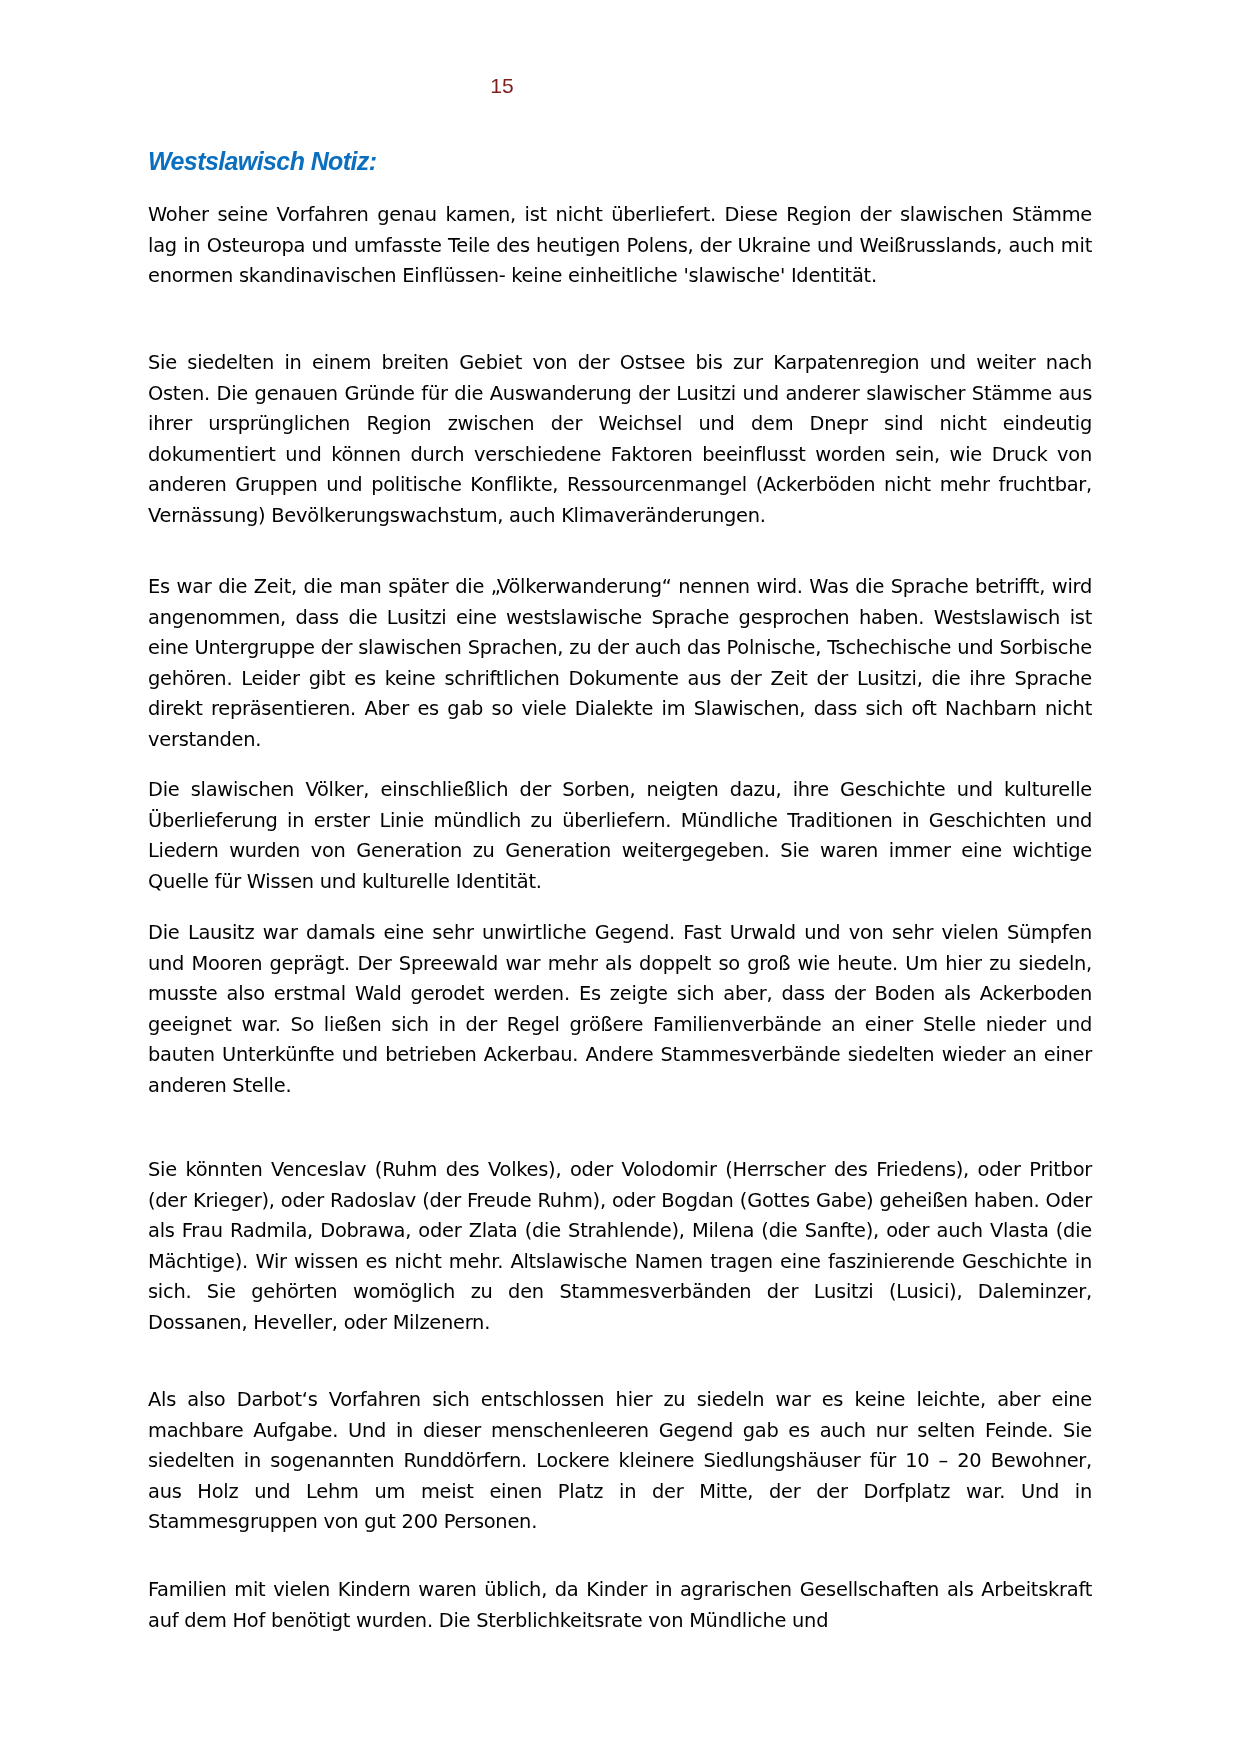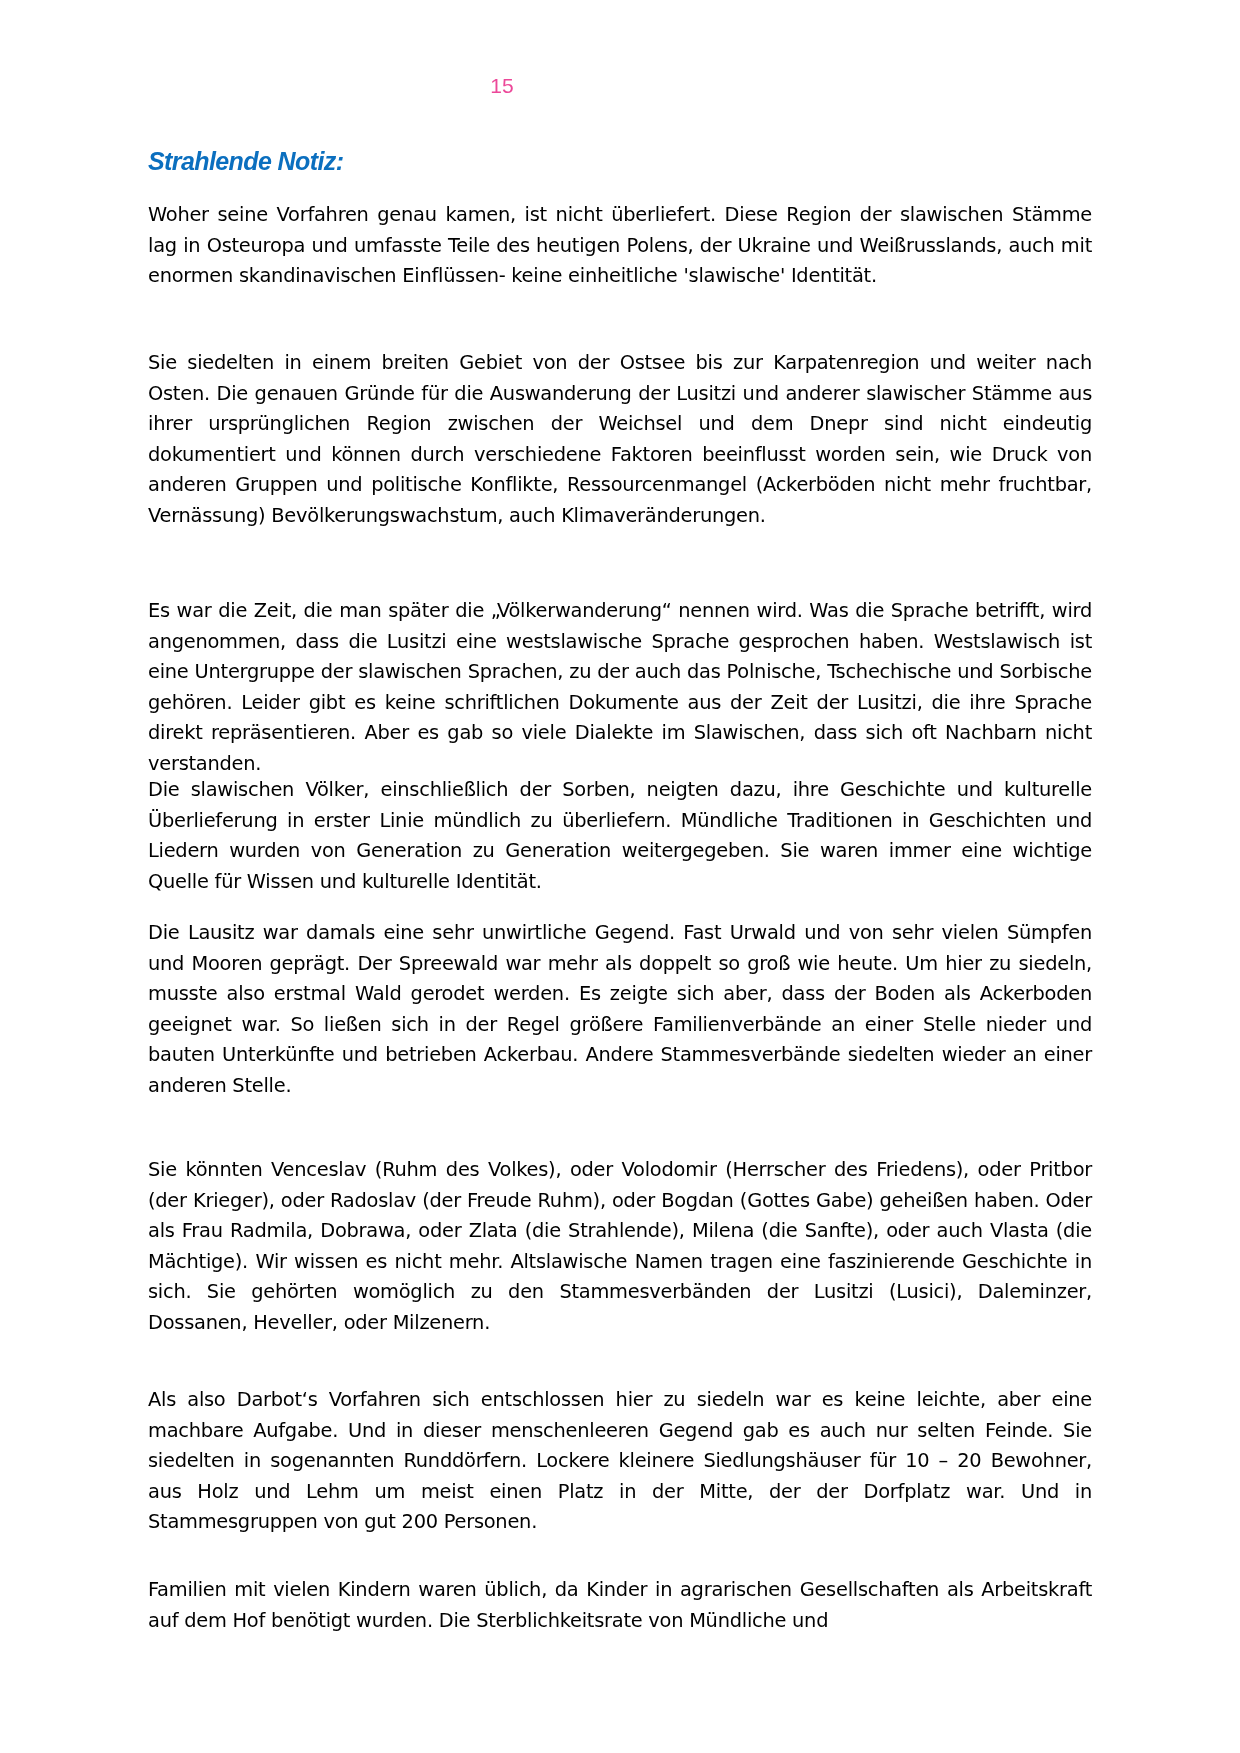--- a/index.html
+++ b/index.html
@@ -1,48 +1,48 @@
 <!DOCTYPE html>
 <html><head>
 <meta charset="utf-8">
 <style>
   html, body { margin: 0; padding: 0; background: #ffffff; }
   body { width: 1240px; height: 1753px; position: relative; overflow: hidden; }
   .page-number {
     position: absolute; left: 0; width: 1004px; top: 74px;
     text-align: center;
-    font-family: "Liberation Sans", sans-serif; font-size: 21px; color: #ec4899;
+    font-family: "Liberation Sans", sans-serif; font-size: 21px; color: #7f1d1d;
   }
   .heading {
     position: absolute; left: 148px; top: 147px; margin: 0;
     font-family: "Liberation Sans", sans-serif; font-size: 25px;
     font-weight: bold; font-style: italic; letter-spacing: -0.6px;
     color: #0b6fbf;
   }
   .para {
     position: absolute; left: 148px; width: 944px; margin: 0;
     font-family: "DejaVu Sans", sans-serif; font-size: 19.4px;
     line-height: 30.6px; color: #000000;
     text-align: justify; letter-spacing: -0.25px; word-spacing: 0px;
   }
   #p1 { top: 200px; }
   #p2 { top: 348px; }
-  #p3 { top: 596px; }
+  #p3 { top: 572px; }
   #p4 { top: 775px; }
   #p5 { top: 918px; }
   #p6 { top: 1155px; }
   #p7 { top: 1385px; }
   #p8 { top: 1575px; }
 </style>
 </head>
 <body>
 
 <div class="page-number">15</div>
 
-<h2 class="heading">Strahlende Notiz:</h2>
+<h2 class="heading">Westslawisch Notiz:</h2>
 
 <p id="p1" class="para">Woher seine Vorfahren genau kamen, ist nicht überliefert. Diese Region der slawischen Stämme lag in Osteuropa und umfasste Teile des heutigen Polens, der Ukraine und Weißrusslands, auch mit enormen skandinavischen Einflüssen- keine einheitliche 'slawische' Identität.</p>
 <p id="p2" class="para">Sie siedelten in einem breiten Gebiet von der Ostsee bis zur Karpatenregion und weiter nach Osten. Die genauen Gründe für die Auswanderung der Lusitzi und anderer slawischer Stämme aus ihrer ursprünglichen Region zwischen der Weichsel und dem Dnepr sind nicht eindeutig dokumentiert und können durch verschiedene Faktoren beeinflusst worden sein, wie Druck von anderen Gruppen und politische Konflikte, Ressourcenmangel (Ackerböden nicht mehr fruchtbar, Vernässung) Bevölkerungswachstum, auch Klimaveränderungen.</p>
 <p id="p3" class="para">Es war die Zeit, die man später die „Völkerwanderung“ nennen wird. Was die Sprache betrifft, wird angenommen, dass die Lusitzi eine westslawische Sprache gesprochen haben. Westslawisch ist eine Untergruppe der slawischen Sprachen, zu der auch das Polnische, Tschechische und Sorbische gehören. Leider gibt es keine schriftlichen Dokumente aus der Zeit der Lusitzi, die ihre Sprache direkt repräsentieren. Aber es gab so viele Dialekte im Slawischen, dass sich oft Nachbarn nicht verstanden.</p>
 <p id="p4" class="para">Die slawischen Völker, einschließlich der Sorben, neigten dazu, ihre Geschichte und kulturelle Überlieferung in erster Linie mündlich zu überliefern. Mündliche Traditionen in Geschichten und Liedern wurden von Generation zu Generation weitergegeben. Sie waren immer eine wichtige Quelle für Wissen und kulturelle Identität.</p>
 <p id="p5" class="para">Die Lausitz war damals eine sehr unwirtliche Gegend. Fast Urwald und von sehr vielen Sümpfen und Mooren geprägt. Der Spreewald war mehr als doppelt so groß wie heute. Um hier zu siedeln, musste also erstmal Wald gerodet werden. Es zeigte sich aber, dass der Boden als Ackerboden geeignet war. So ließen sich in der Regel größere Familienverbände an einer Stelle nieder und bauten Unterkünfte und betrieben Ackerbau. Andere Stammesverbände siedelten wieder an einer anderen Stelle.</p>
 <p id="p6" class="para">Sie könnten Venceslav (Ruhm des Volkes), oder Volodomir (Herrscher des Friedens), oder Pritbor (der Krieger), oder Radoslav (der Freude Ruhm), oder Bogdan (Gottes Gabe) geheißen haben. Oder als Frau Radmila, Dobrawa, oder Zlata (die Strahlende), Milena (die Sanfte), oder auch Vlasta (die Mächtige). Wir wissen es nicht mehr. Altslawische Namen tragen eine faszinierende Geschichte in sich. Sie gehörten womöglich zu den Stammesverbänden der Lusitzi (Lusici), Daleminzer, Dossanen, Heveller, oder Milzenern.</p>
 <p id="p7" class="para">Als also Darbot‘s Vorfahren sich entschlossen hier zu siedeln war es keine leichte, aber eine machbare Aufgabe. Und in dieser menschenleeren Gegend gab es auch nur selten Feinde. Sie siedelten in sogenannten Runddörfern. Lockere kleinere Siedlungshäuser für 10 – 20 Bewohner, aus Holz und Lehm um meist einen Platz in der Mitte, der der Dorfplatz war. Und in Stammesgruppen von gut 200 Personen.</p>
 <p id="p8" class="para">Familien mit vielen Kindern waren üblich, da Kinder in agrarischen Gesellschaften als Arbeitskraft auf dem Hof benötigt wurden. Die Sterblichkeitsrate von Mündliche und</p>
 

